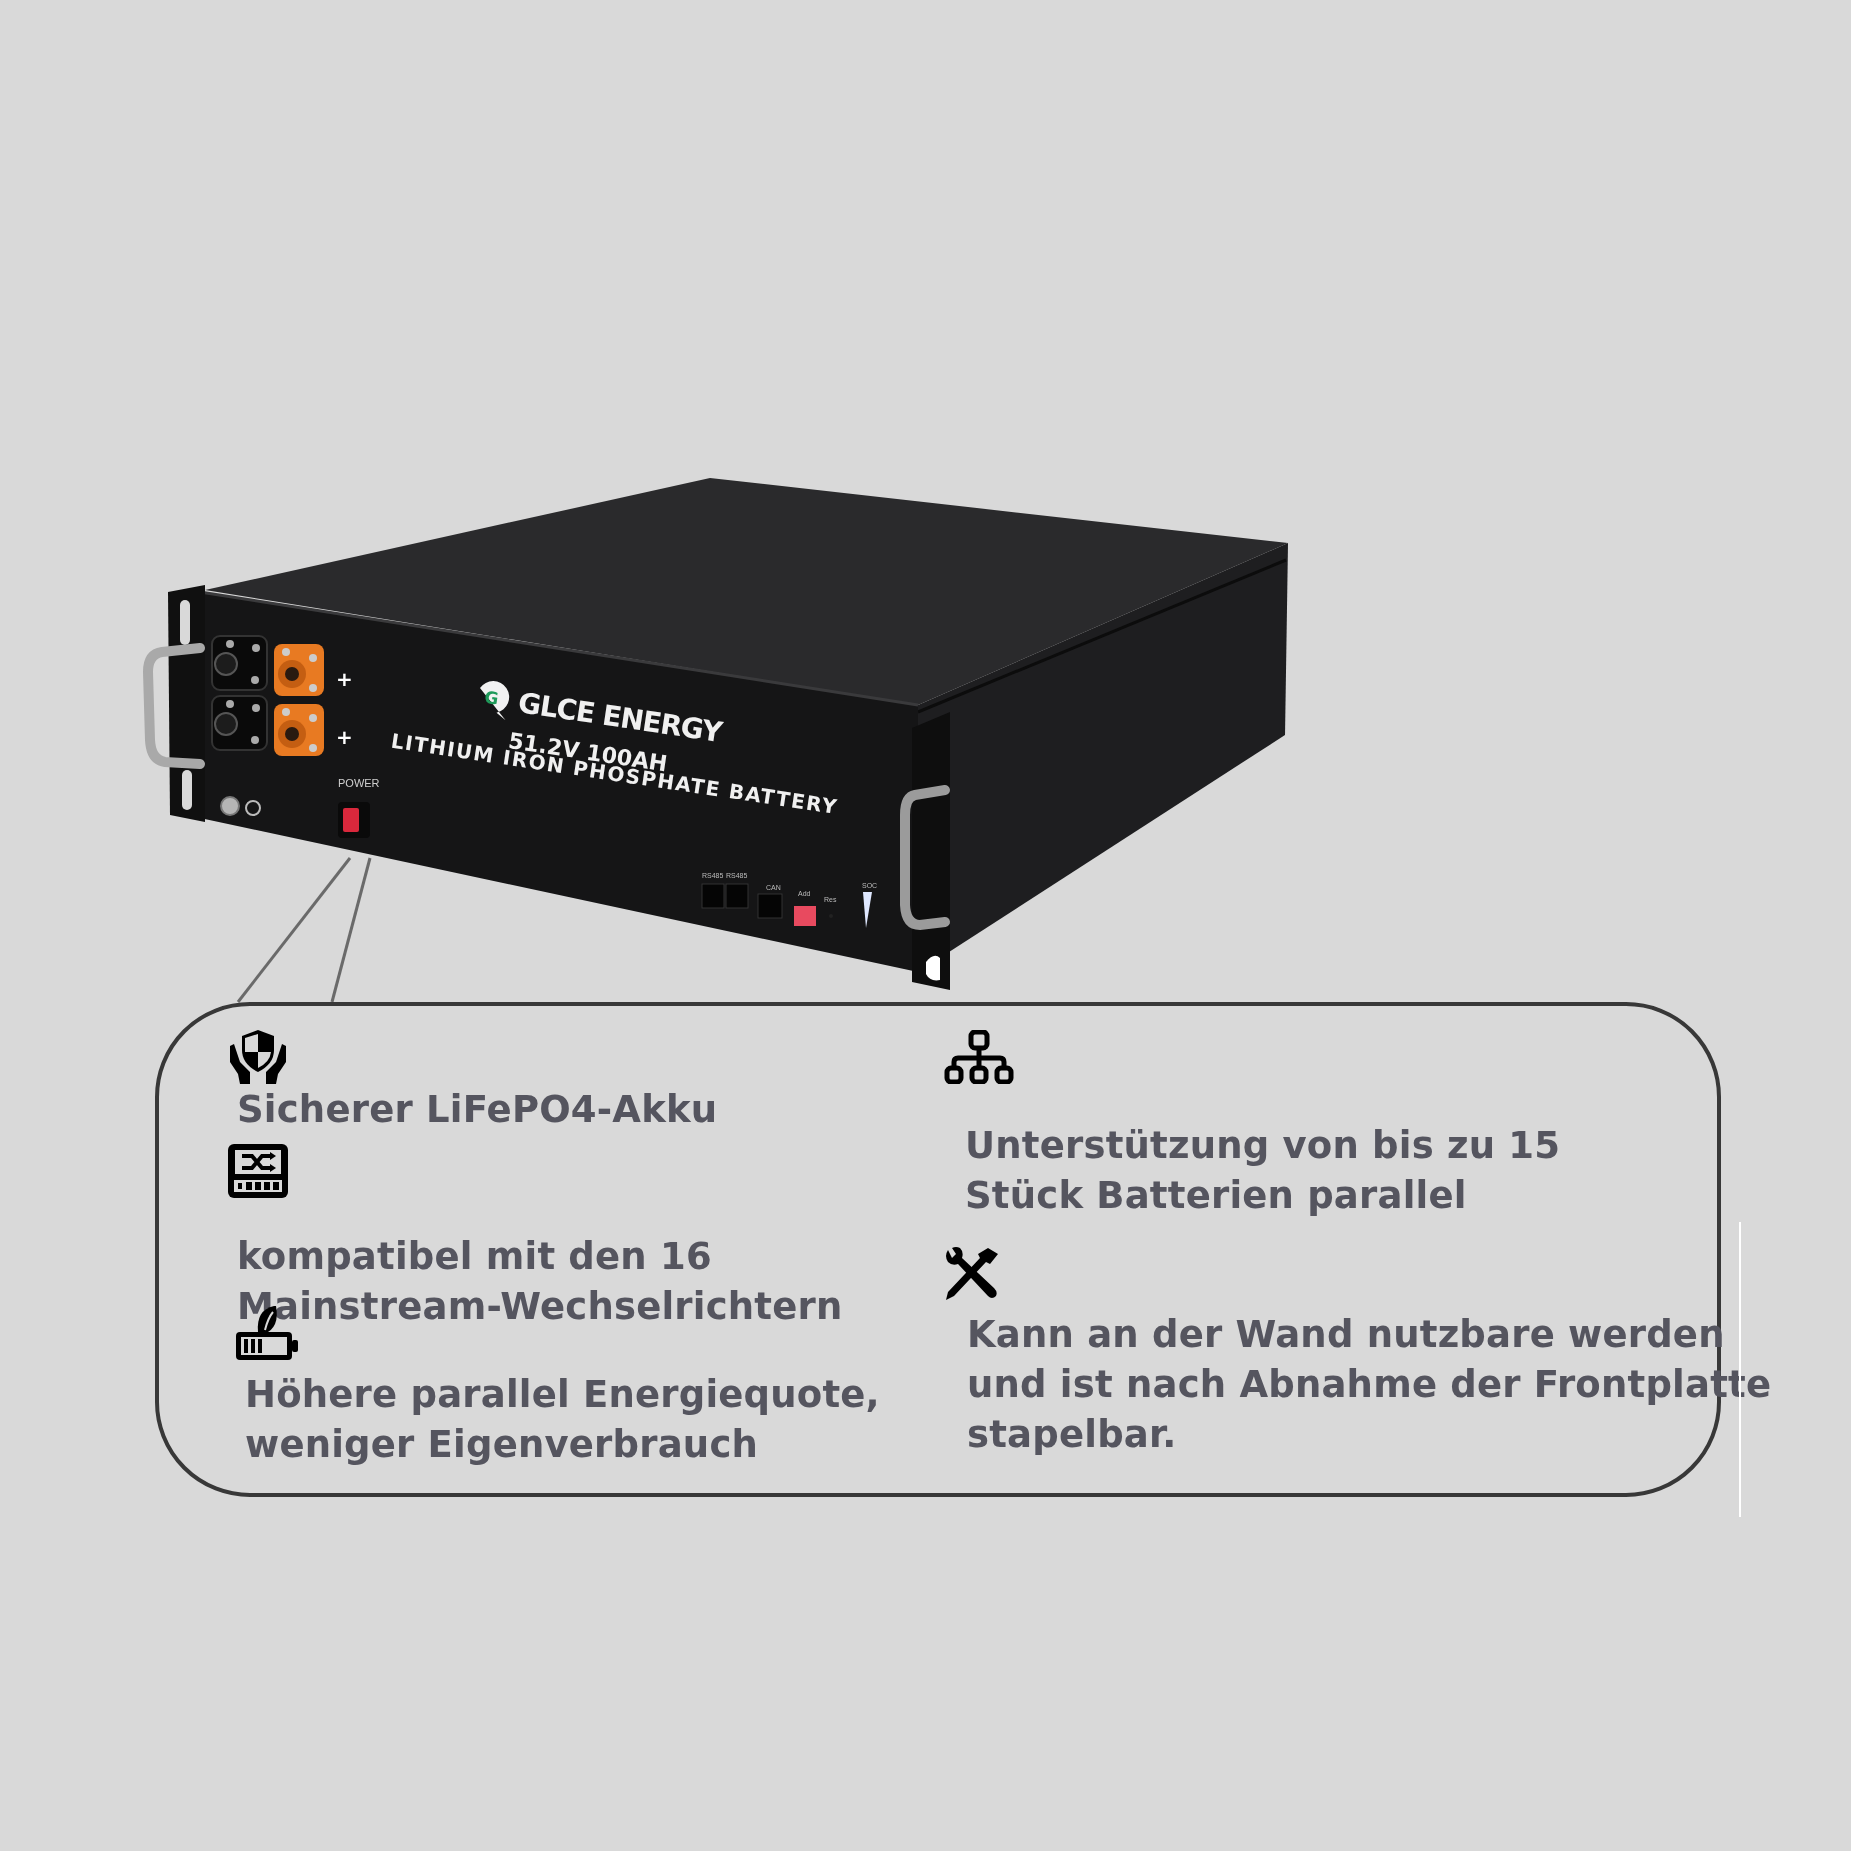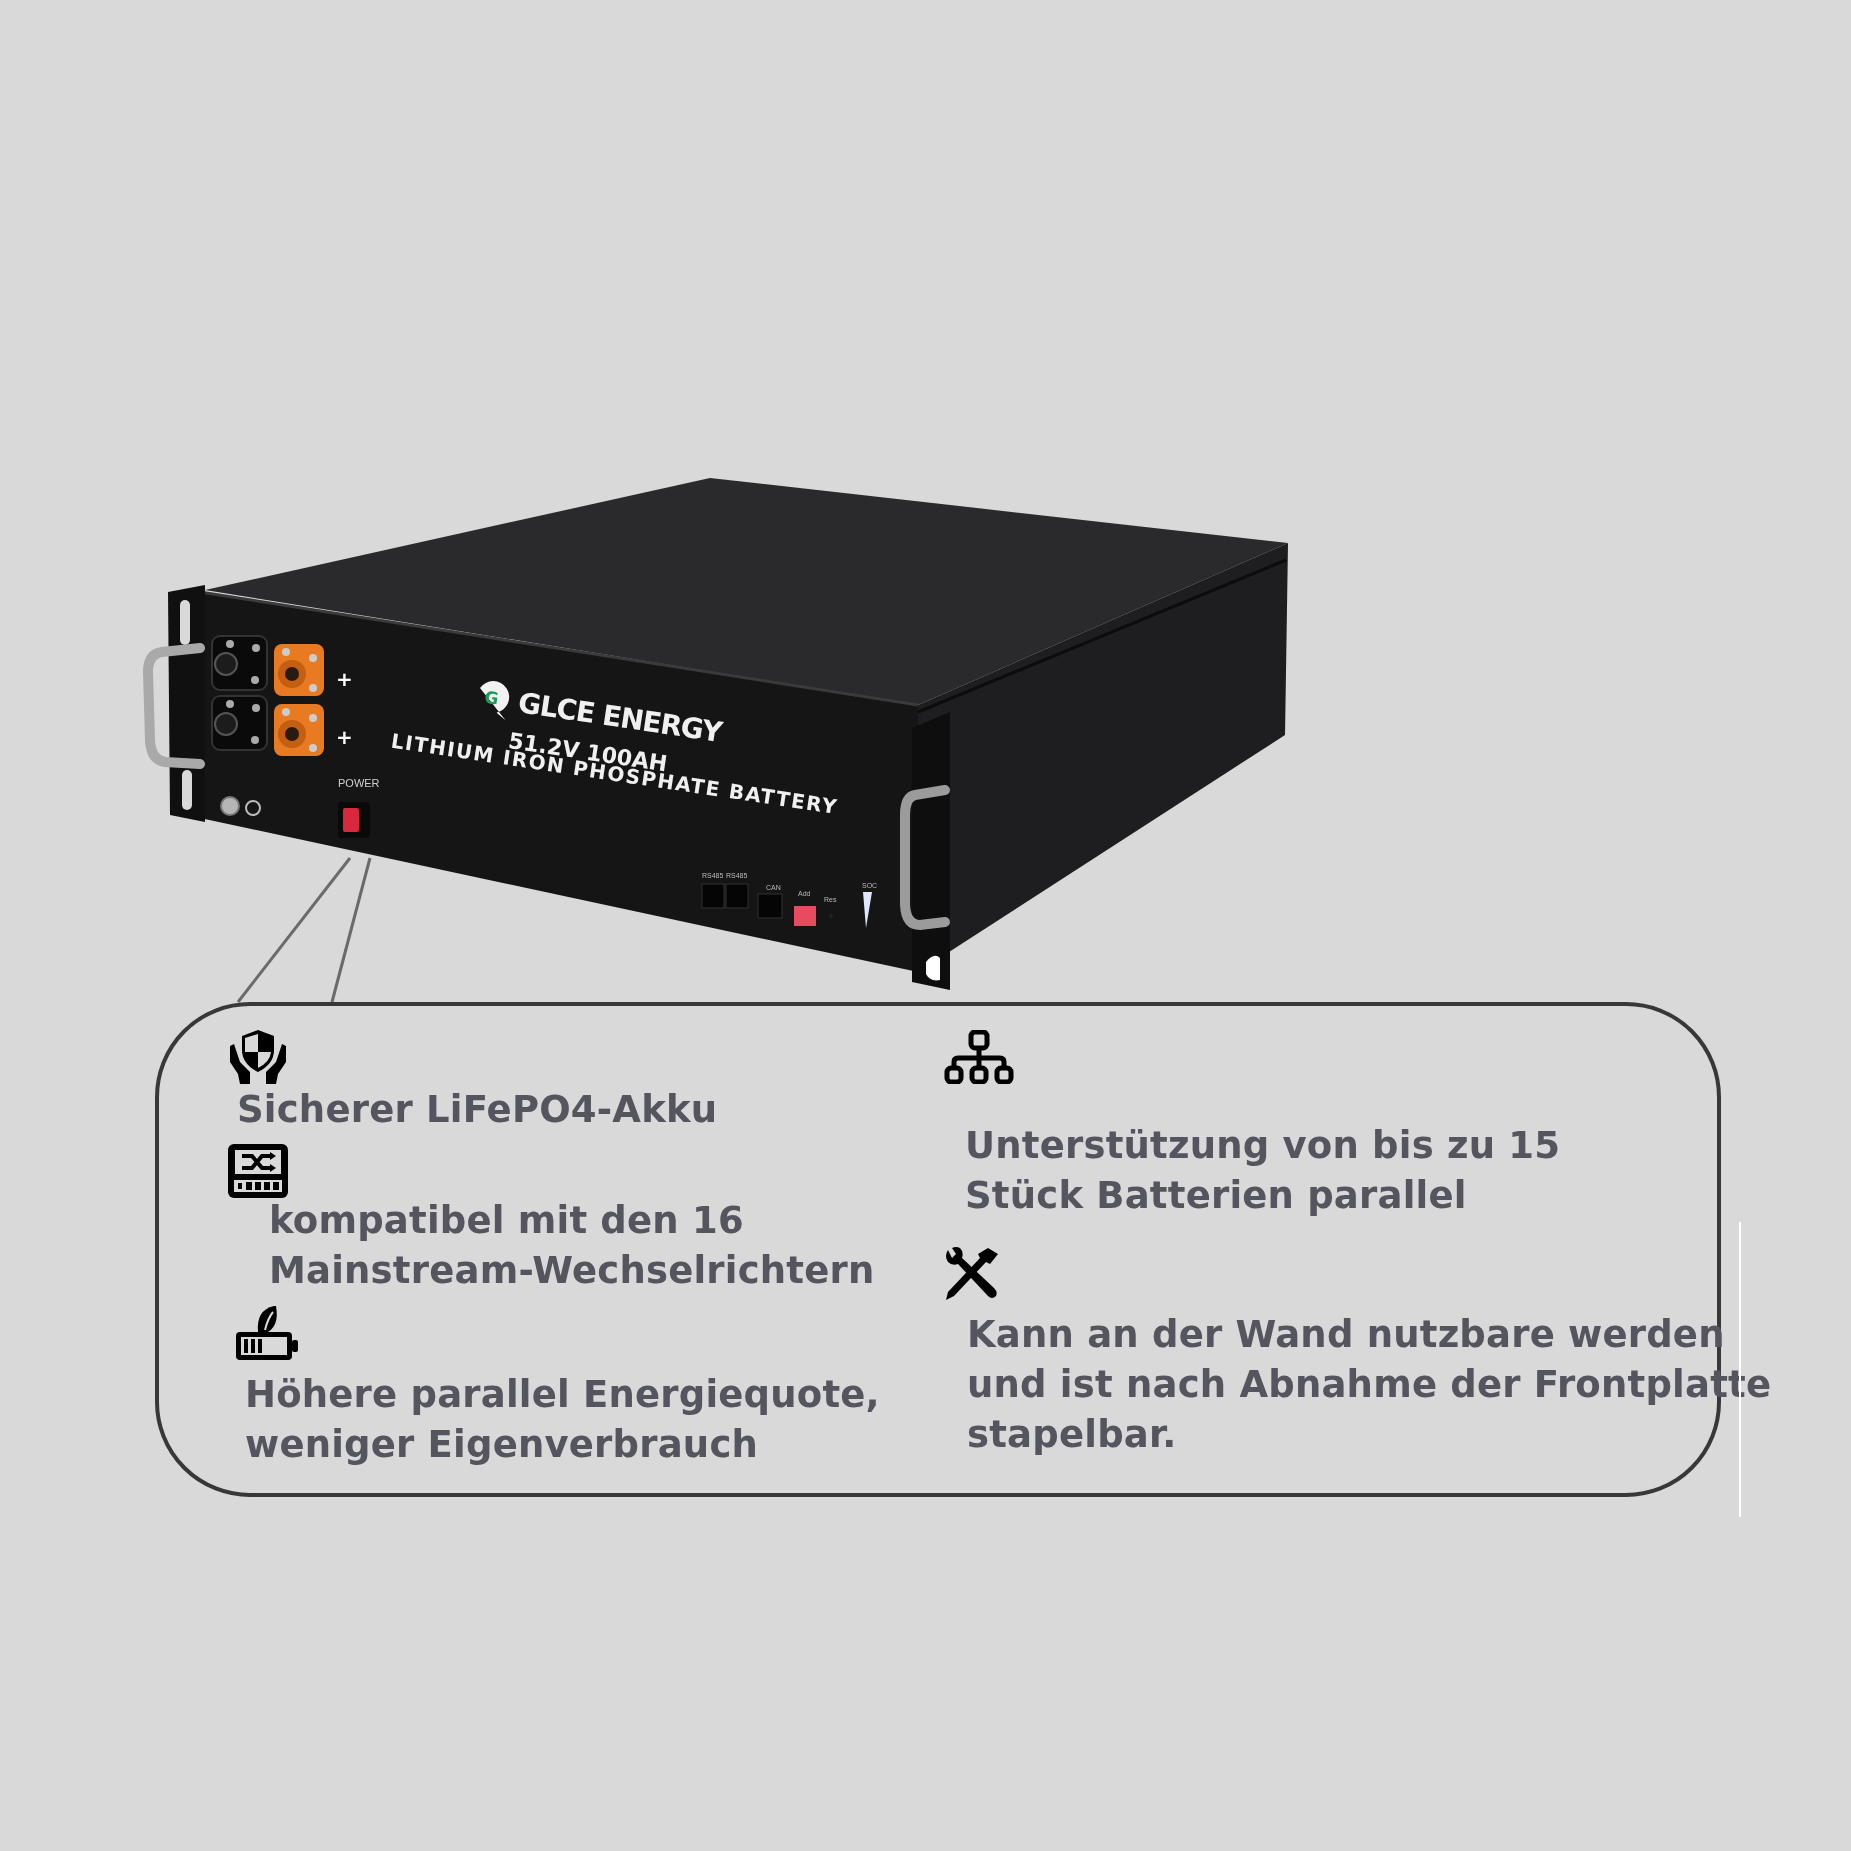--- a/index.html
+++ b/index.html
@@ -128,21 +128,21 @@
   <path d="M16,14 L26,14 L36,26 L46,26 M16,26 L26,26 L36,14 L46,14" stroke="#000" stroke-width="4" fill="none"></path>
   <polygon points="44,10 50,14 44,18" fill="#000"></polygon>
     <polygon points="44,22 50,26 44,30" fill="#000"></polygon>
   <rect x="8" y="38" width="48" height="12" fill="#d9d9d9"></rect>
   <rect x="12" y="41" width="4" height="6" fill="#000"></rect>
   <rect x="20" y="40" width="6" height="8" fill="#000"></rect>
     <rect x="29" y="40" width="6" height="8" fill="#000"></rect>
   <rect x="38" y="40" width="6" height="8" fill="#000"></rect>
     <rect x="47" y="40" width="6" height="8" fill="#000"></rect>
 </svg>
-<div class="feature" style="left:237px;top:1196px;margin-left:32px;">
+<div class="feature" style="left:237px;top:1232px;">
   <span class="txt">kompatibel mit den 16
 Mainstream-Wechselrichtern</span>
 </div>
 
 <svg class="icon" style="left:234px;top:1304px;width:68px;height:58px;" viewBox="0 0 68 58">
   <path d="M40,2 Q22,6 24,28 L30,30 Q46,24 42,2 Z" fill="#000"></path>
   <path d="M31,26 Q34,14 39,8" stroke="#d9d9d9" stroke-width="2" fill="none"></path>
   <rect x="2" y="28" width="56" height="28" rx="4" fill="#000"></rect>
   <rect x="7" y="33" width="46" height="18" fill="#d9d9d9"></rect>
   <rect x="10" y="35" width="4" height="14" fill="#000"></rect>

